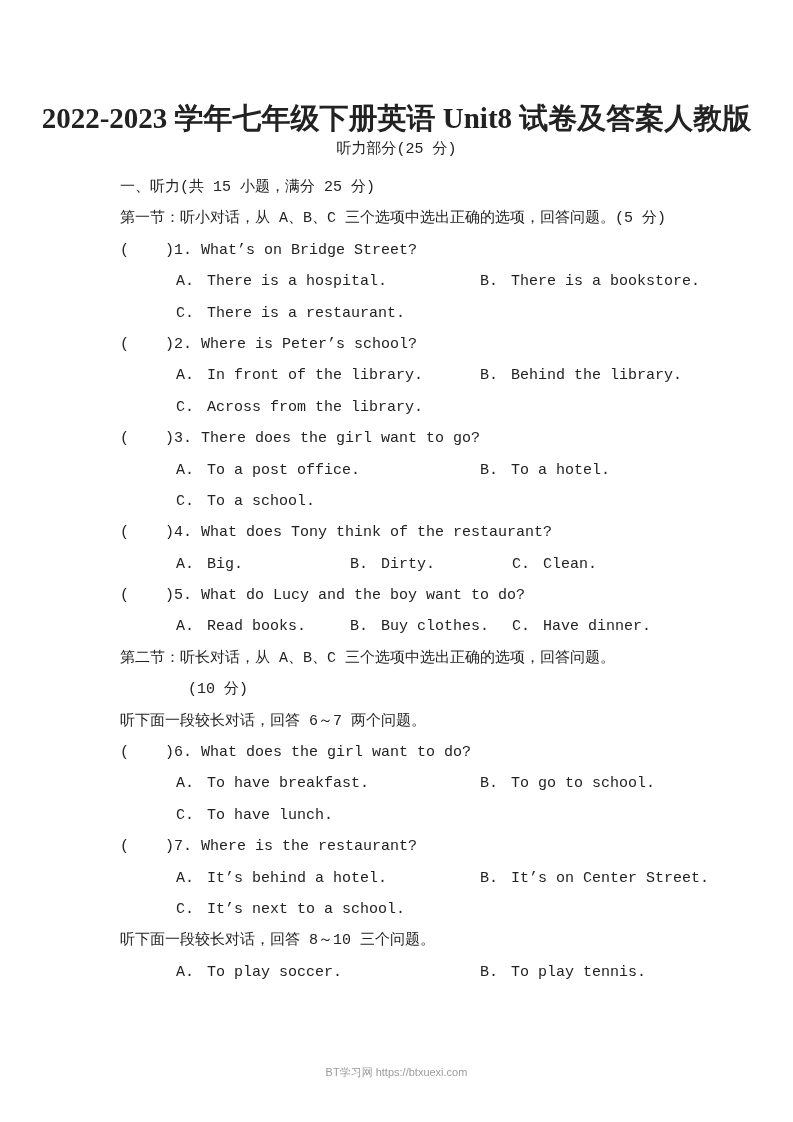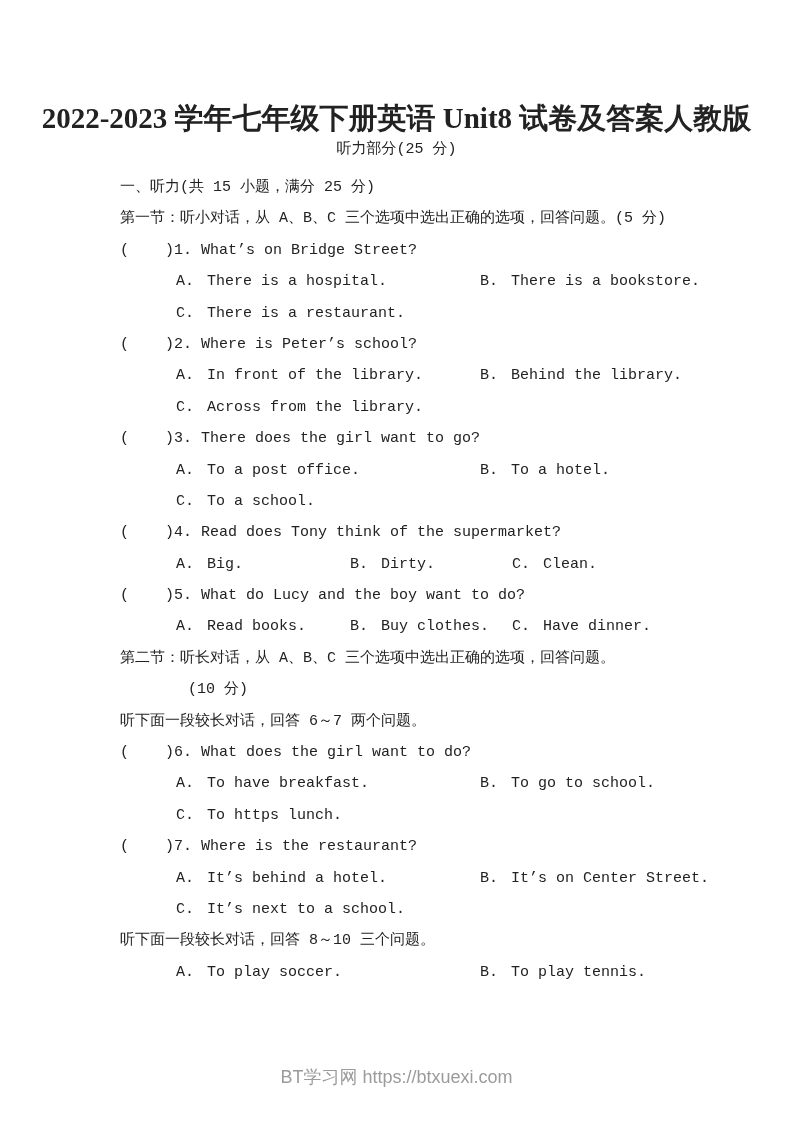--- a/index.html
+++ b/index.html
@@ -23,21 +23,21 @@
   .opt{position:absolute;top:0;white-space:pre;}
   .col-a{left:56px;}
   .col-b2{left:312px;margin-left:48px;}
   .col-b3{left:230px;}
   .col-c3{left:392px;}
   .opt-text{margin-left:13px;}
   .indent{padding-left:68px;}
   .footer{
     position:absolute;top:1065px;left:0;width:100%;text-align:center;
     font-family:"Liberation Sans","DejaVu Sans",sans-serif;
-    font-size:18px;color:#9b9b9b;
+    font-size:11px;color:#9b9b9b;
   }
 </style>
 </head>
 <body>
 
 <div class="page">
 
   <div class="title">2022-2023 学年七年级下册英语 Unit8 试卷及答案人教版</div>
   <div class="subtitle">听力部分(25 分)</div>
 
@@ -66,21 +66,21 @@
 
     <div class="line"><span>(    )3.</span><span class="qtext">There does the girl want to go?</span></div>
     <div class="line">
       <span class="opt col-a"><span>A.</span><span class="opt-text">To a post office.</span></span>
       <span class="opt col-b2"><span>B.</span><span class="opt-text">To a hotel.</span></span>
     </div>
     <div class="line">
       <span class="opt col-a"><span>C.</span><span class="opt-text">To a school.</span></span>
     </div>
 
-    <div class="line"><span>(    )4.</span><span class="qtext">Read does Tony think of the supermarket?</span></div>
+    <div class="line"><span>(    )4.</span><span class="qtext">What does Tony think of the restaurant?</span></div>
     <div class="line">
       <span class="opt col-a"><span>A.</span><span class="opt-text">Big.</span></span>
       <span class="opt col-b3"><span>B.</span><span class="opt-text">Dirty.</span></span>
       <span class="opt col-c3"><span>C.</span><span class="opt-text">Clean.</span></span>
     </div>
 
     <div class="line"><span>(    )5.</span><span class="qtext">What do Lucy and the boy want to do?</span></div>
     <div class="line">
       <span class="opt col-a"><span>A.</span><span class="opt-text">Read books.</span></span>
       <span class="opt col-b3"><span>B.</span><span class="opt-text">Buy clothes.</span></span>
@@ -90,21 +90,21 @@
     <div class="line">第二节：听长对话，从 A、B、C 三个选项中选出正确的选项，回答问题。</div>
     <div class="line indent">(10 分)</div>
     <div class="line">听下面一段较长对话，回答 6～7 两个问题。</div>
 
     <div class="line"><span>(    )6.</span><span class="qtext">What does the girl want to do?</span></div>
     <div class="line">
       <span class="opt col-a"><span>A.</span><span class="opt-text">To have breakfast.</span></span>
       <span class="opt col-b2"><span>B.</span><span class="opt-text">To go to school.</span></span>
     </div>
     <div class="line">
-      <span class="opt col-a"><span>C.</span><span class="opt-text">To https lunch.</span></span>
+      <span class="opt col-a"><span>C.</span><span class="opt-text">To have lunch.</span></span>
     </div>
 
     <div class="line"><span>(    )7.</span><span class="qtext">Where is the restaurant?</span></div>
     <div class="line">
       <span class="opt col-a"><span>A.</span><span class="opt-text">It’s behind a hotel.</span></span>
       <span class="opt col-b2"><span>B.</span><span class="opt-text">It’s on Center Street.</span></span>
     </div>
     <div class="line">
       <span class="opt col-a"><span>C.</span><span class="opt-text">It’s next to a school.</span></span>
     </div>

